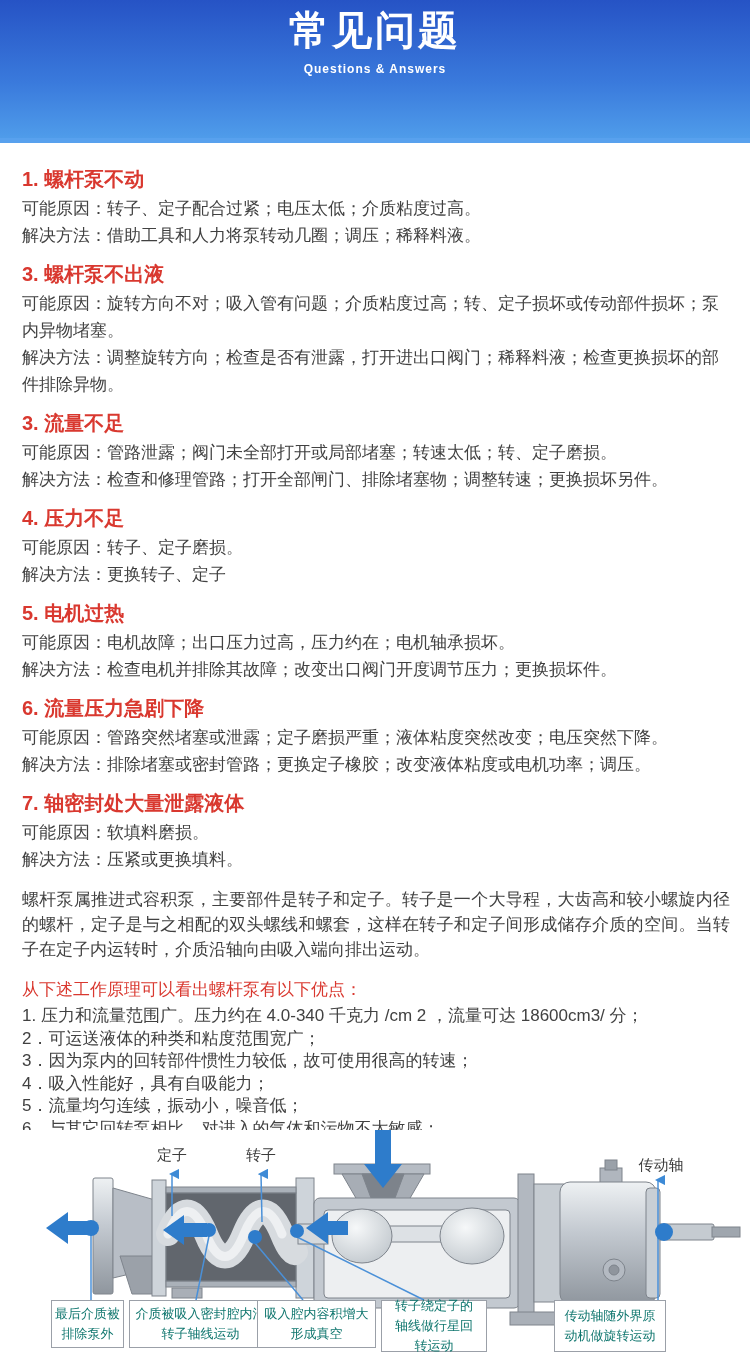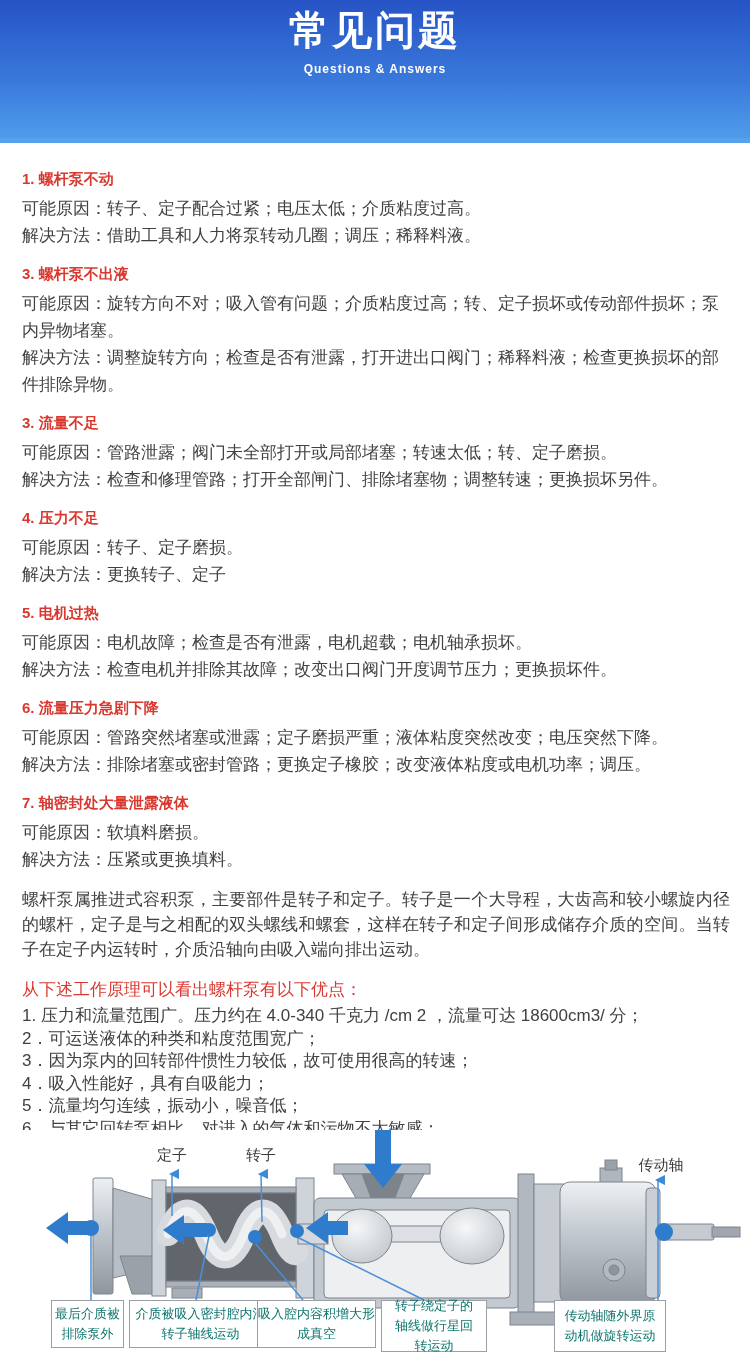--- a/index.html
+++ b/index.html
@@ -20,40 +20,40 @@
     margin-top:8px;font-size:12px;font-weight:bold;letter-spacing:1px;
   }
   
   .content{
     position:absolute;top:143px;left:0;width:750px;height:987px;
     padding:25px 20px 0 22px;box-sizing:border-box;overflow:hidden;
     color:#414141;font-size:17px;
   }
   .qa{margin:0 0 14px 0;}
   .qa-title{
-    color:#d9382f;font-size:15px;font-weight:bold;line-height:22px;margin:0 0 5px 0;
+    color:#d9382f;font-size:20px;font-weight:bold;line-height:22px;margin:0 0 5px 0;
   }
   .qa-line{line-height:27px;}
   .desc{margin-top:6px;line-height:25px;text-align:justify;}
   .adv-title{
     color:#d9382f;font-size:17px;font-weight:normal;line-height:22px;margin:17px 0 4px 0;
   }
   .adv-line{line-height:22.5px;}
   
   .diagram{position:absolute;top:1130px;left:0;width:750px;height:242px;background:#fff;}
   .diagram svg{position:absolute;top:0;left:0;}
   .callout{
     position:absolute;top:170px;background:#fff;border:1px solid #9ba0a8;
     color:#0f766e;font-size:13px;line-height:1.55;text-align:center;
     display:flex;align-items:center;justify-content:center;
     box-sizing:border-box;word-break:break-all;
   }
   .co-1{left:51px;width:73px;height:48px;padding:1px 3px;}
   .co-2{left:129px;width:143px;height:48px;padding:1px 3px;}
-  .co-3{left:257px;width:119px;height:48px;padding:1px 0;}
+  .co-3{left:257px;width:119px;height:48px;padding:1px 6px;}
   .co-4{left:381px;width:106px;height:52px;padding:1px 7px;}
   .co-5{left:554px;width:112px;height:52px;padding:1px 4px;}
 </style>
 </head>
 <body>
 
 <div class="page">
 
   <div class="header">
     <div class="title">常见问题</div>
@@ -81,21 +81,21 @@
     </div>
 
     <div class="qa">
       <div class="qa-title">4. 压力不足</div>
       <div class="qa-line">可能原因：转子、定子磨损。</div>
       <div class="qa-line">解决方法：更换转子、定子</div>
     </div>
 
     <div class="qa">
       <div class="qa-title">5. 电机过热</div>
-      <div class="qa-line">可能原因：电机故障；检查是否有泄露，电机超载；电机轴承损坏。</div>
+      <div class="qa-line">可能原因：电机故障；出口压力过高，压力约在；电机轴承损坏。</div>
       <div class="qa-line">解决方法：检查电机并排除其故障；改变出口阀门开度调节压力；更换损坏件。</div>
     </div>
 
     <div class="qa">
       <div class="qa-title">6. 流量压力急剧下降</div>
       <div class="qa-line">可能原因：管路突然堵塞或泄露；定子磨损严重；液体粘度突然改变；电压突然下降。</div>
       <div class="qa-line">解决方法：排除堵塞或密封管路；更换定子橡胶；改变液体粘度或电机功率；调压。</div>
     </div>
 
     <div class="qa">

